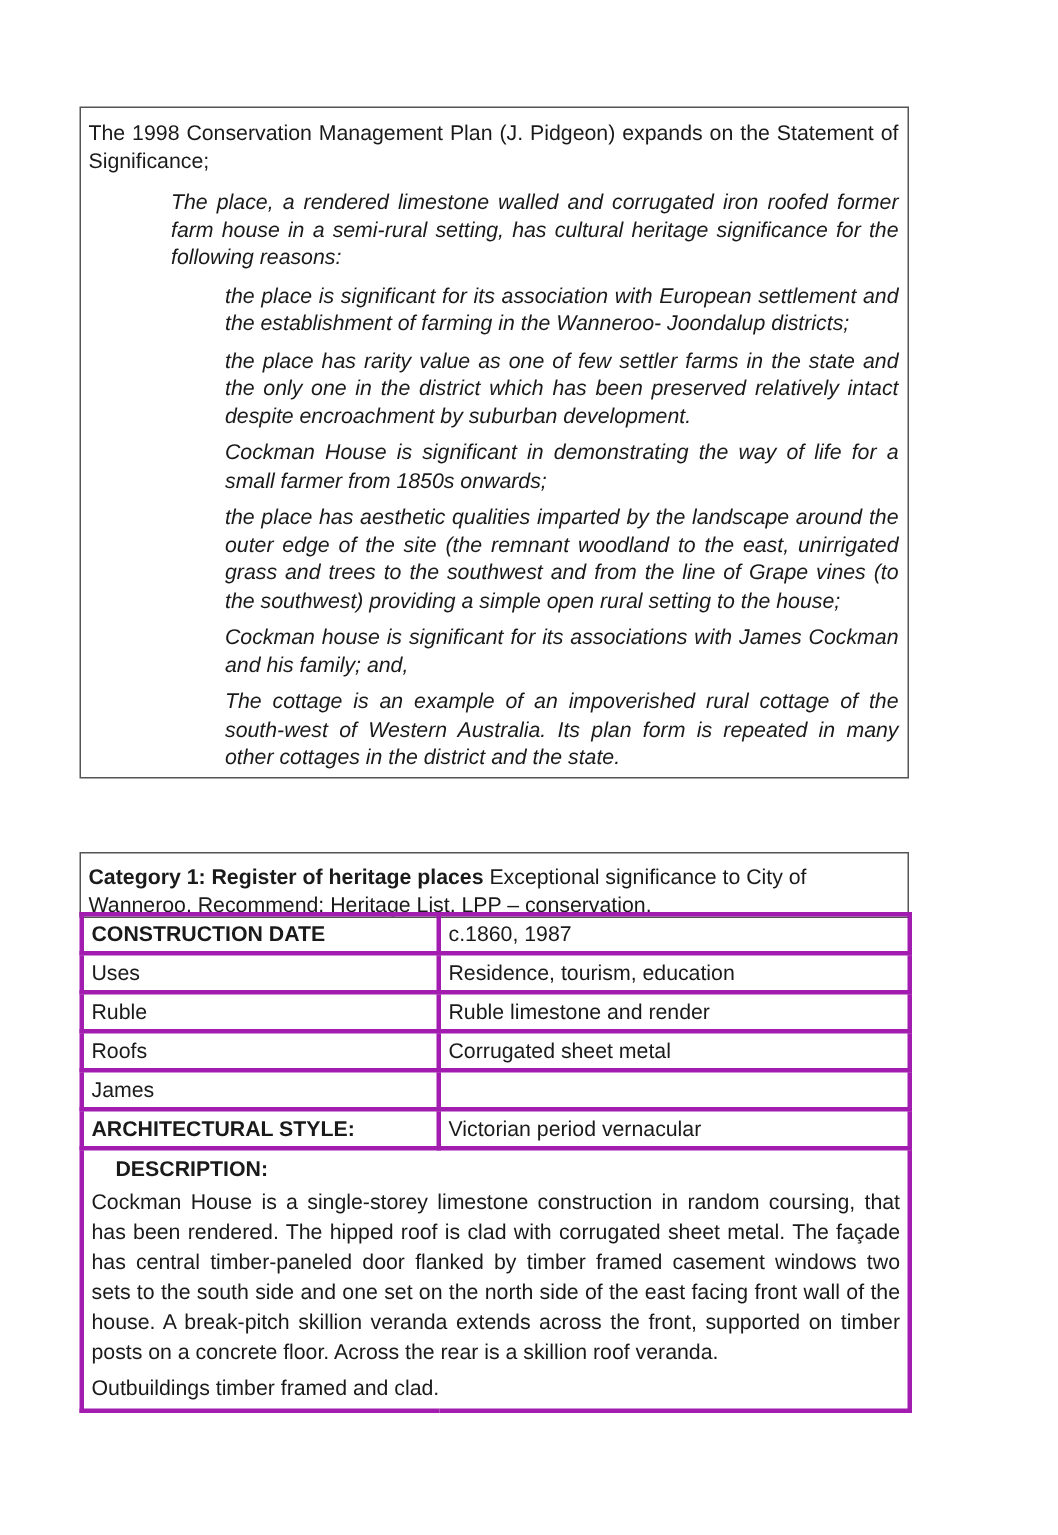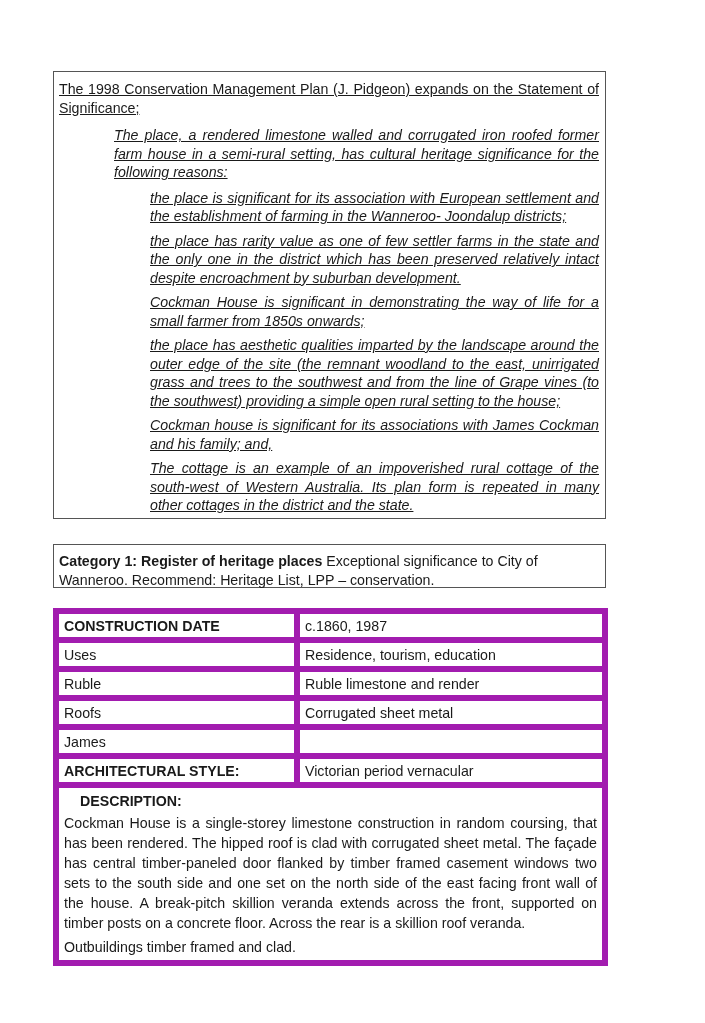--- a/index.html
+++ b/index.html
@@ -4,35 +4,35 @@
 <style>
   html, body { margin: 0; padding: 0; background: #ffffff; }
   body {
     width: 705px; height: 1023px; position: relative; overflow: hidden;
     font-family: "Liberation Sans", sans-serif; color: #1a1a1a; font-size: 14.2px;
   }
   .box {
     position: absolute; left: 53px; width: 553px;
     border: 1px solid #555; box-sizing: border-box;
   }
-  #sig-box { top: 71px; height: 448px; padding: 8px 6px 0 5px; text-decoration: underline; }
-  #cat-box { top: 544px; height: 44px; padding: 7px 6px 0 5px; }
+  #sig-box { top: 71px; height: 448px; padding: 8px 6px 0 5px; }
+  #cat-box { top: 568px; height: 44px; padding: 7px 6px 0 5px; }
   .p { margin: 0; line-height: 18.5px; text-align: justify; }
   .intro { margin-bottom: 9px; }
   .quote { margin-left: 55px; font-style: italic; margin-bottom: 7px; }
   .reasons { margin-left: 91px; font-style: italic; }
   .reasons .p { margin-bottom: 6px; }
   b { font-weight: bold; }
 
   table.info {
     position: absolute; left: 53px; top: 608px; width: 555px;
     border-collapse: collapse; font-size: 14.2px;
   }
   table.info td {
-    border: 6px solid #a21caf; padding: 0 5px; height: 23px; vertical-align: middle;
+    border: 3px solid #a21caf; padding: 0 5px; height: 23px; vertical-align: middle;
   }
   table.info td.k { width: 225px; }
   td.bold { font-weight: bold; }
   td.desc { padding: 3px 5px 3px 5px !important; height: auto !important; }
   .desc-head { font-weight: bold; line-height: 20px; margin-bottom: 2px; margin-left: 16px; }
   .desc-body { line-height: 20px; text-align: justify; margin-bottom: 4px; }
   .desc-tail { line-height: 20px; }
 </style>
 </head>
 <body>

